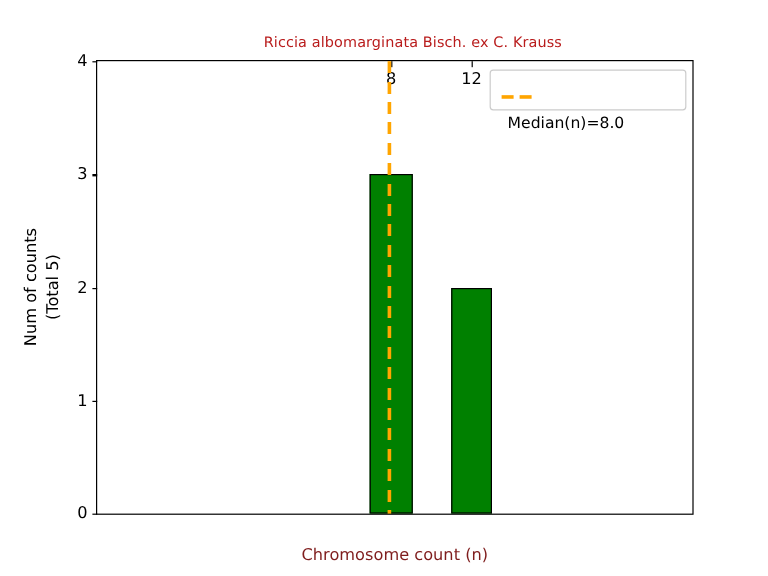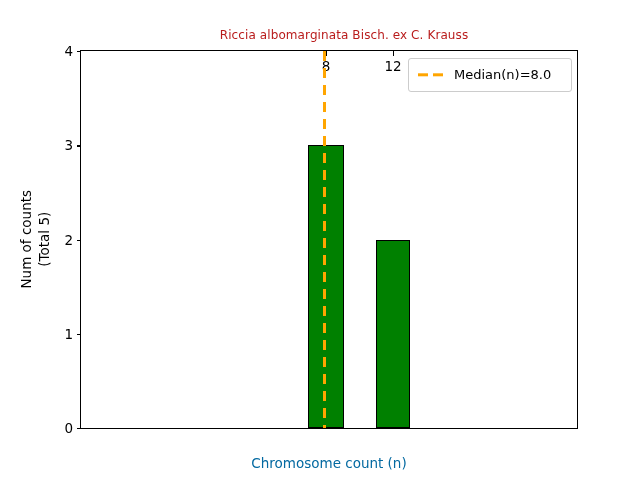--- a/index.html
+++ b/index.html
@@ -117,21 +117,21 @@
     width: 0;
   }
   
   #xlabel {
     position: absolute;
     left: 80px;
     top: 455px;
     width: 498px;
     text-align: center;
     font-size: 13.5px;
-    color: #0369a1;
+    color: #7f1d1d;
     white-space: nowrap;
   }
   #ylabel {
     position: absolute;
     left: 18px;
     top: 50px;
     height: 379px;
     width: 34px;
     display: flex;
     align-items: center;
@@ -155,22 +155,22 @@
     top: 58px;
     width: 164px;
     box-sizing: border-box;
     border: 1px solid #cccccc;
     border-radius: 3px;
     background: #ffffff;
     padding: 6px 8px 7px 8px;
   }
   .legend-row {
     display: flex;
-    align-items: center;
     height: 19px;
+    flex-direction: column;
   }
   .legend-swatch {
     width: 31px;
     height: 19px;
     flex: 0 0 31px;
     position: relative;
   }
   .legend-swatch .dash {
     position: absolute;
     top: 50%;

